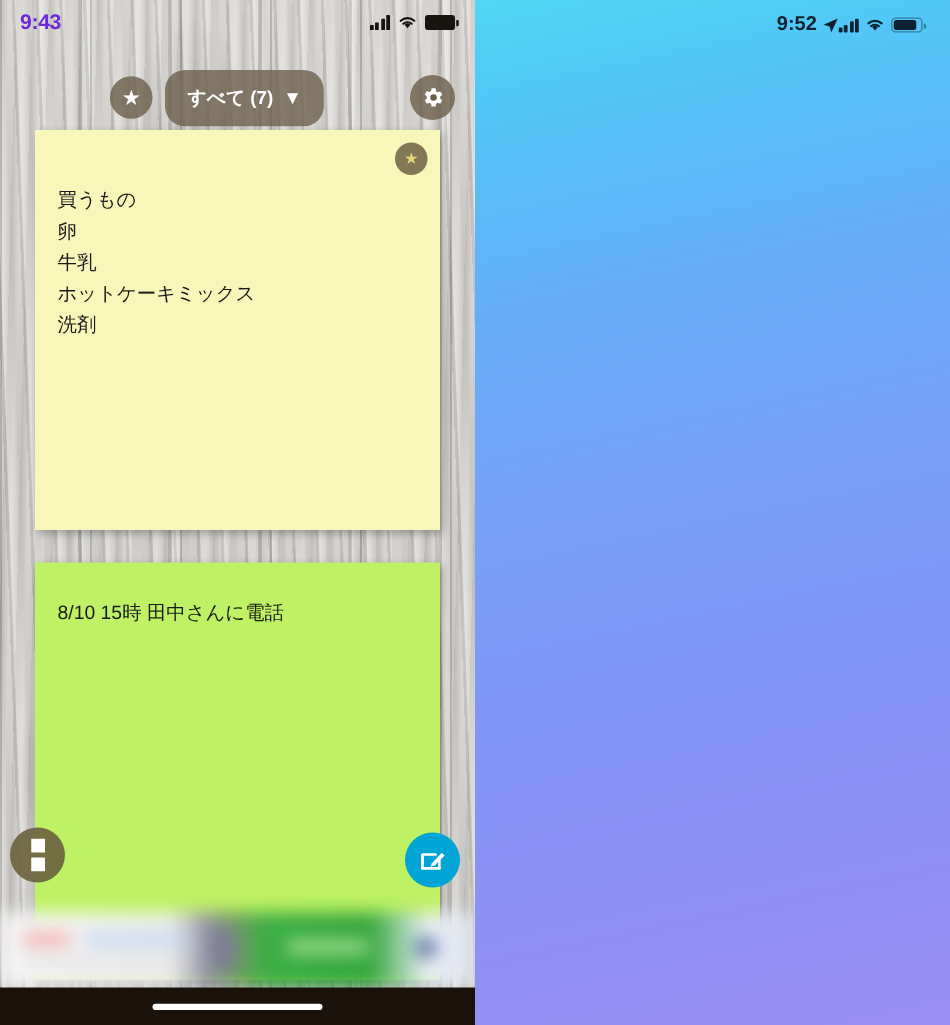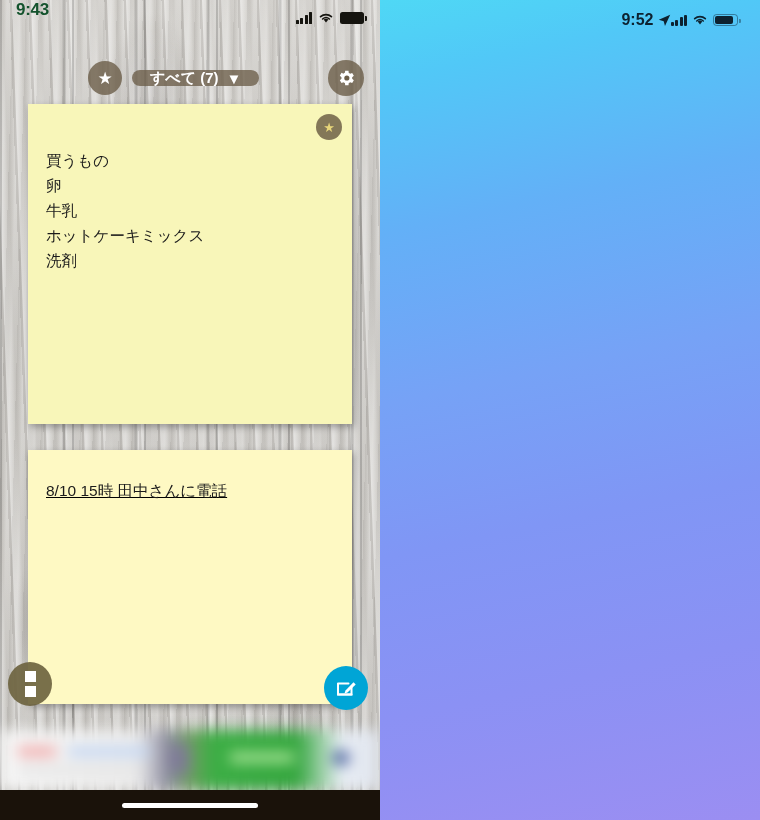--- a/index.html
+++ b/index.html
@@ -36,23 +36,23 @@
         rgba(255,255,255,0.22) 7px, rgba(255,255,255,0.0) 13px),
       radial-gradient(ellipse 70px 140px at 152px 110px, rgba(110,105,100,0.30) 0%, rgba(110,105,100,0.16) 35%, rgba(255,255,255,0) 70%),
       radial-gradient(ellipse 48px 100px at 150px 95px, rgba(255,255,255,0.45) 0%, rgba(255,255,255,0) 65%),
       radial-gradient(ellipse 52px 110px at 300px 700px, rgba(110,105,100,0.26) 0%, rgba(255,255,255,0) 70%),
       radial-gradient(ellipse 40px 90px at 40px 620px, rgba(110,105,100,0.25) 0%, rgba(255,255,255,0) 70%),
       linear-gradient(180deg, #d7d5d1 0%, #cdcbc7 40%, #d2d0cc 70%, #c9c7c3 100%);
   }
 
   .l-statusbar {
     position: absolute; top: 0; left: 0; right: 0; height: 36px;
-    display: flex; justify-content: space-between;
+    display: flex; align-items: center; justify-content: space-between;
     padding: 0 16px;
-    color: #14532d;
+    color: #6d28d9;
   }
   .l-time { font-size: 17px; font-weight: bold; letter-spacing: -0.3px; }
   .l-status-icons { display: flex; align-items: center; gap: 6px; }
   .bars { display: flex; align-items: flex-end; gap: 1.5px; height: 12px; }
   .bars i { display: block; width: 3px; background: #15140f; border-radius: 0.5px; }
   .bars i:nth-child(1) { height: 4px; }
   .bars i:nth-child(2) { height: 6.5px; }
   .bars i:nth-child(3) { height: 9px; }
   .bars i:nth-child(4) { height: 12px; }
   .batt {
@@ -70,38 +70,38 @@
     padding: 0 16px;
   }
   .tb-center { display: flex; align-items: center; gap: 10px; margin-left: 72px;}
   .circ-btn {
     width: 34px; height: 34px; border-radius: 50%;
     background: rgba(108,94,73,0.80);
     display: flex; align-items: center; justify-content: center;
     color: #fff; font-size: 17px; line-height: 1;
   }
   .pill-btn {
-    height: 16px; border-radius: 16px;
+    height: 45px; border-radius: 16px;
     background: rgba(108,94,73,0.78);
     color: #fff; font-size: 15px; font-weight: bold;
     display: flex; align-items: center; gap: 8px;
     padding: 0 18px;
   }
   .gear-btn {
     width: 36px; height: 36px; border-radius: 50%;
     background: rgba(108,94,73,0.80);
     display:flex; align-items:center; justify-content:center;
   }
 
   .note-card {
     position: absolute; left: 28px; width: 324px;
     box-shadow: 2px 3px 7px rgba(0,0,0,0.30);
   }
   .note-yellow { top: 104px; height: 320px; background: #f8f6b9; }
-  .note-green  { top: 450px; height: 254px; background: #fef9c3; text-decoration: underline; }
+  .note-green  { top: 450px; height: 334px; background: #bef264; }
   .note-text {
     padding: 44px 0 0 18px;
     font-size: 15.5px; line-height: 1.62; color: #1b1b1b;
     white-space: pre-line;
   }
   .note-green .note-text { padding-top: 28px; }
   .note-star {
     position: absolute; top: 10px; right: 10px;
     width: 26px; height: 26px; border-radius: 50%;
     background: rgba(110,96,71,0.85);

